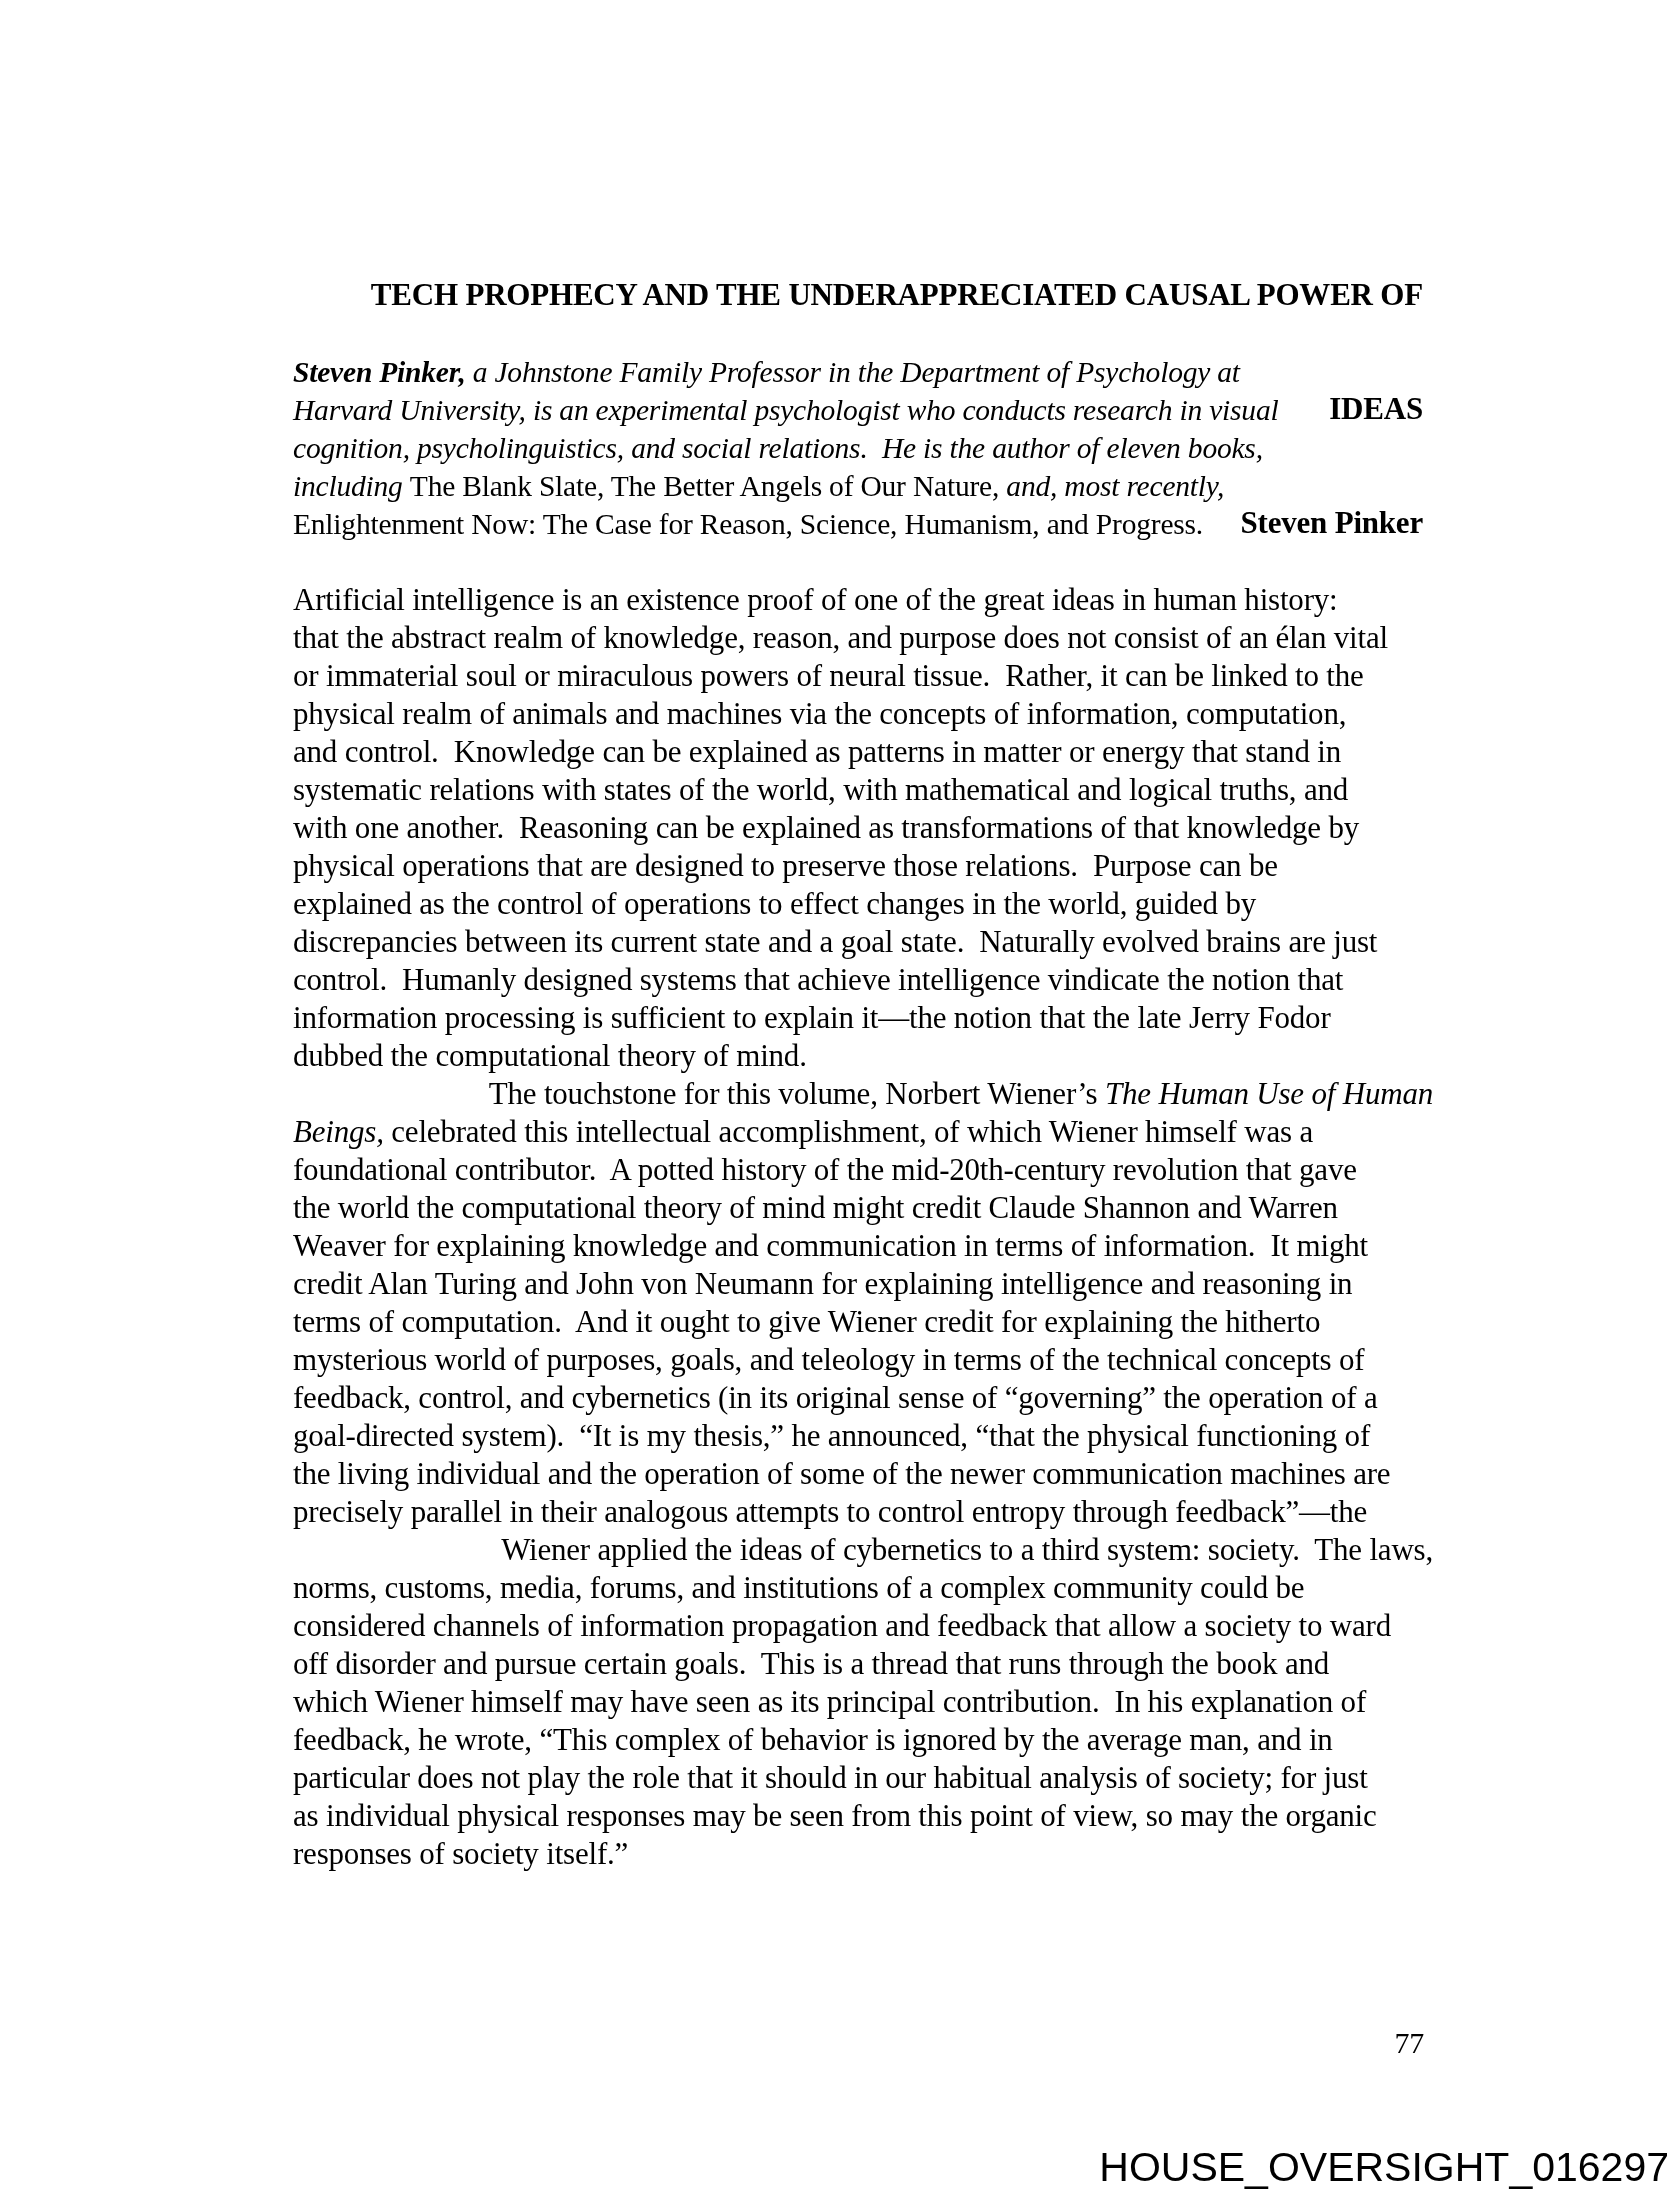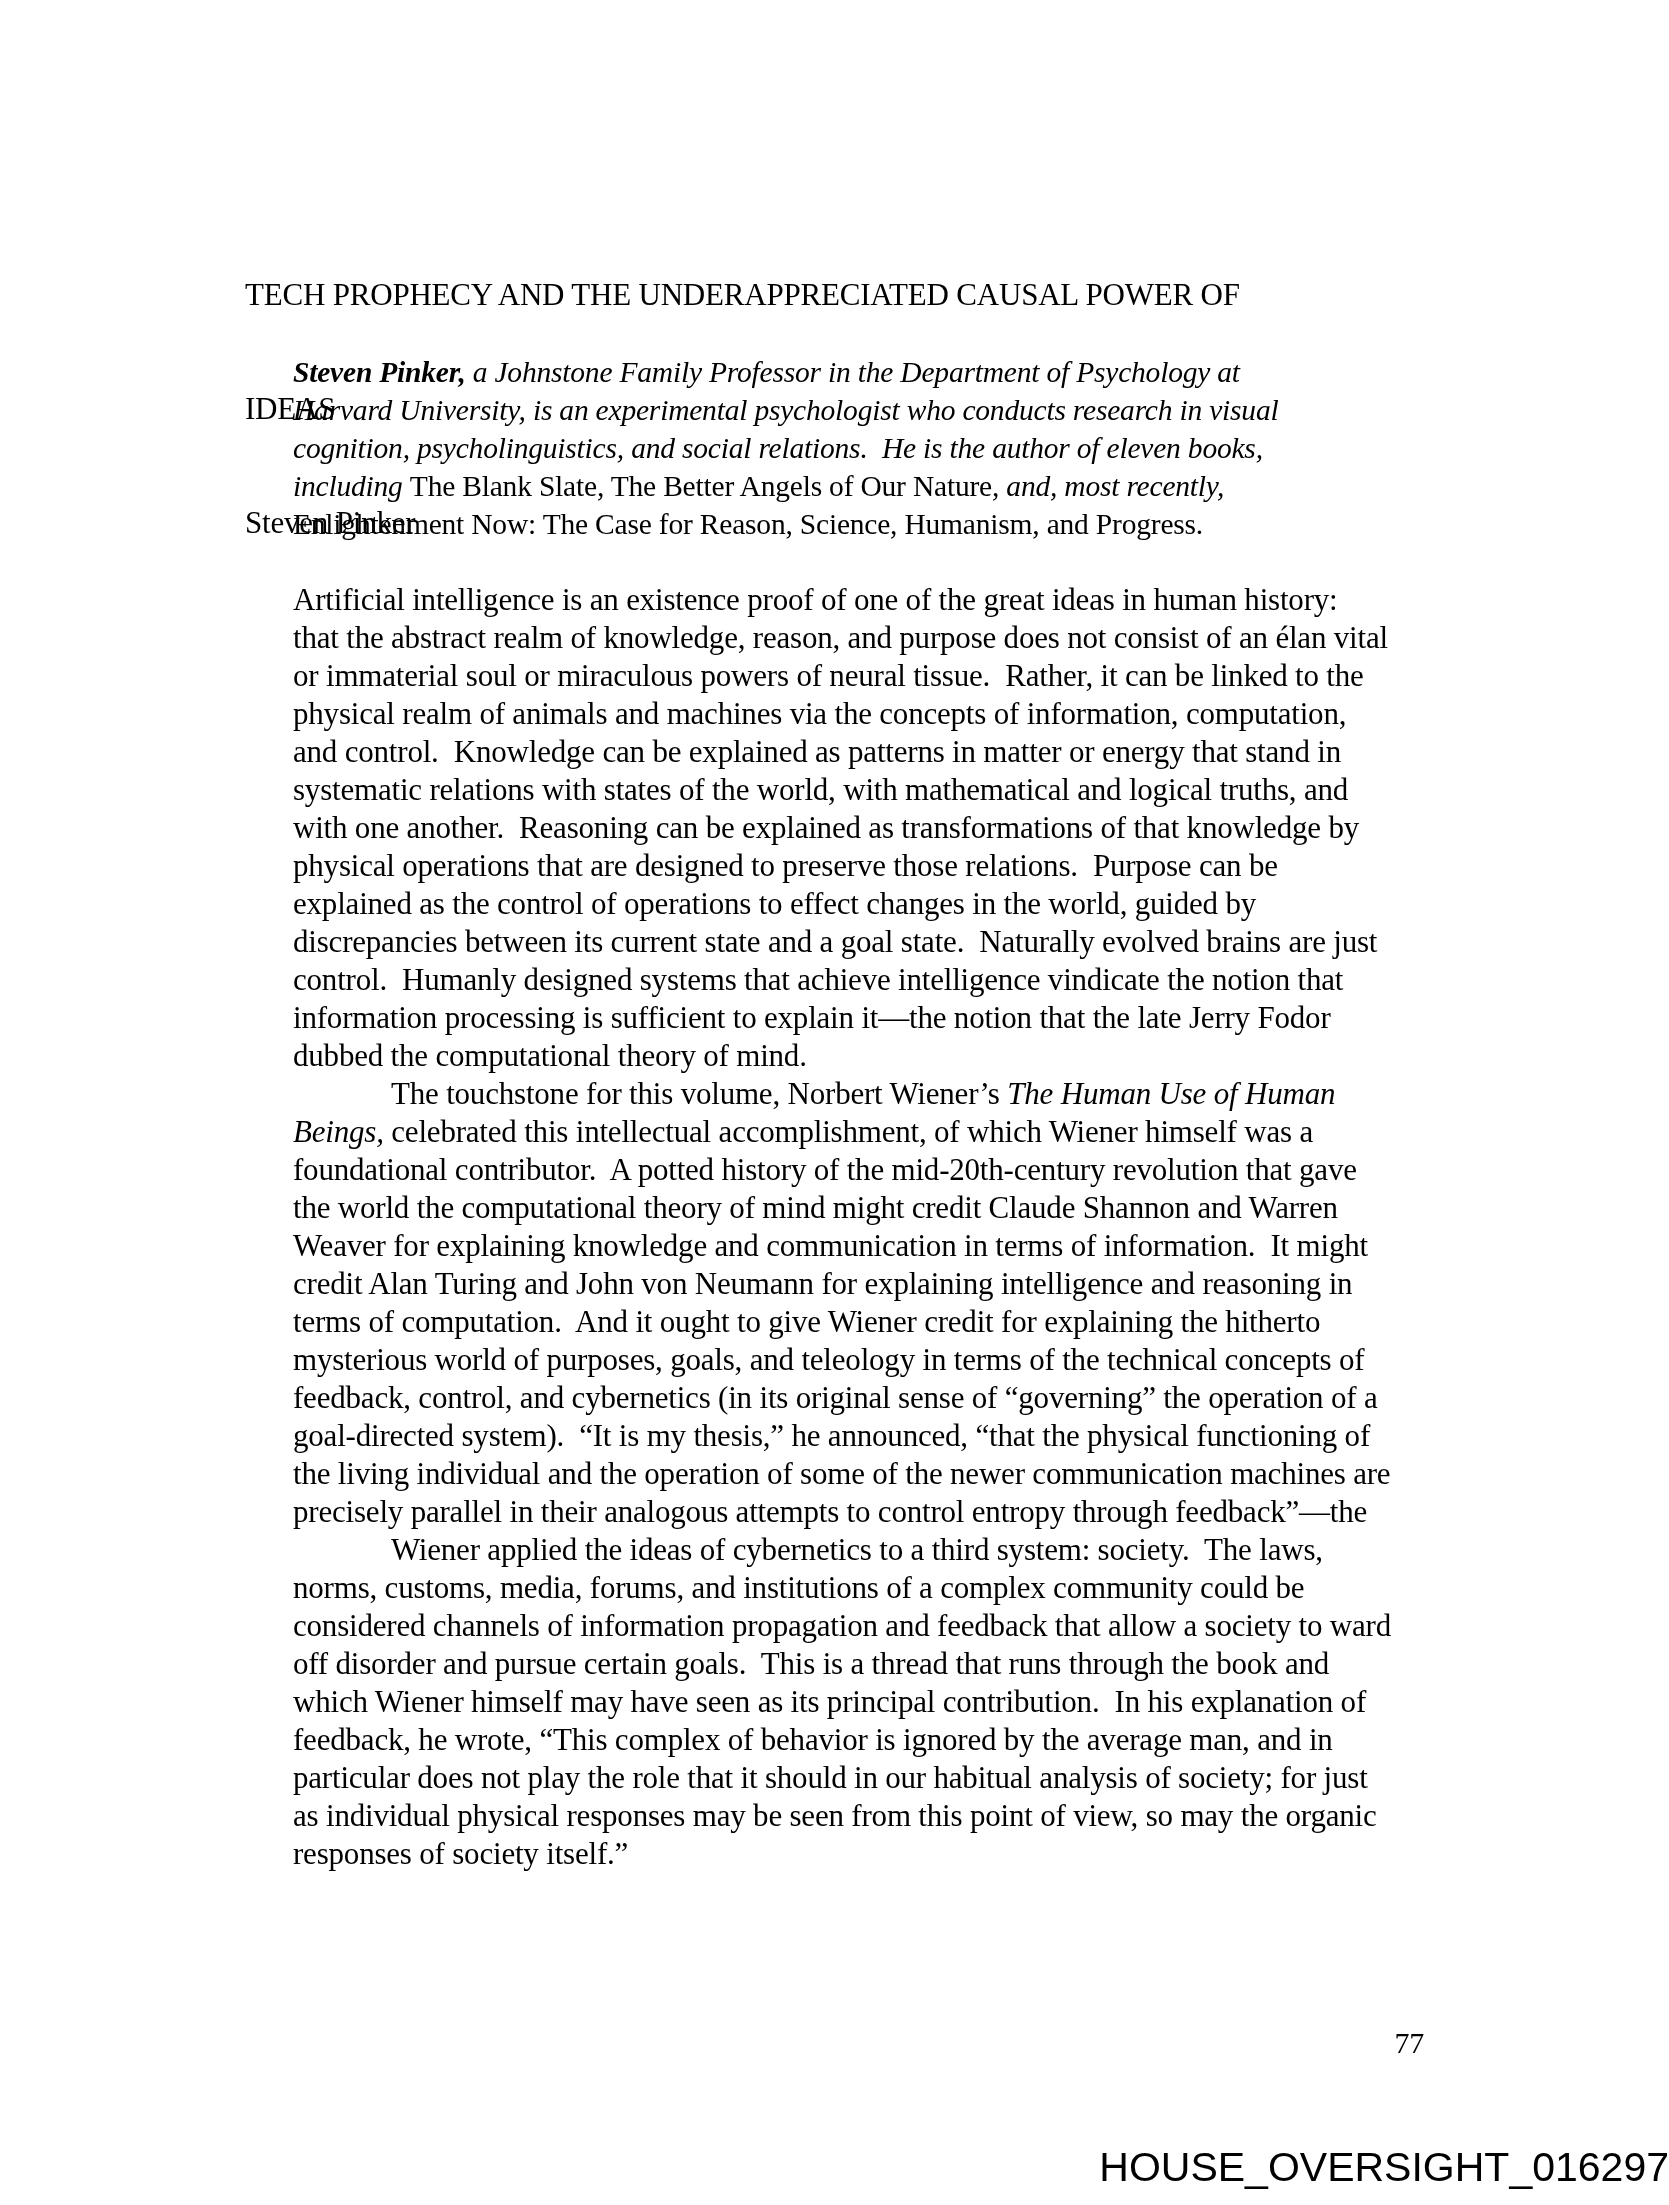--- a/index.html
+++ b/index.html
@@ -14,22 +14,22 @@
     background: #ffffff;
     color: #000000;
     font-family: "Liberation Serif", "DejaVu Serif", serif;
     overflow: hidden;
   }
   .title-block {
     position: absolute;
     top: 200px;
     left: 245px;
     width: 1178px;
-    text-align: left;
-    font-weight: normal;
+    text-align: right;
+    font-weight: bold;
     font-size: 31px;
     line-height: 38px;
     letter-spacing: -0.2px;
     white-space: pre;
   }
   .bio-block {
     position: absolute;
     top: 353px;
     left: 245px;
     width: 1185px;
@@ -45,20 +45,21 @@
     font-size: 31px;
     line-height: 38px;
     letter-spacing: -0.2px;
   }
   .line {
     white-space: pre;
     margin-left: 48px;
   }
   .line.indent {
     padding-left: 98px;
+    text-align: right;
   }
   .line span.i  { font-style: italic; }
   .line span.bi { font-weight: bold; font-style: italic; }
   .page-number {
     position: absolute;
     top: 2024px;
     right: 245px;
     font-size: 30px;
     line-height: 38px;
     letter-spacing: -0.2px;

